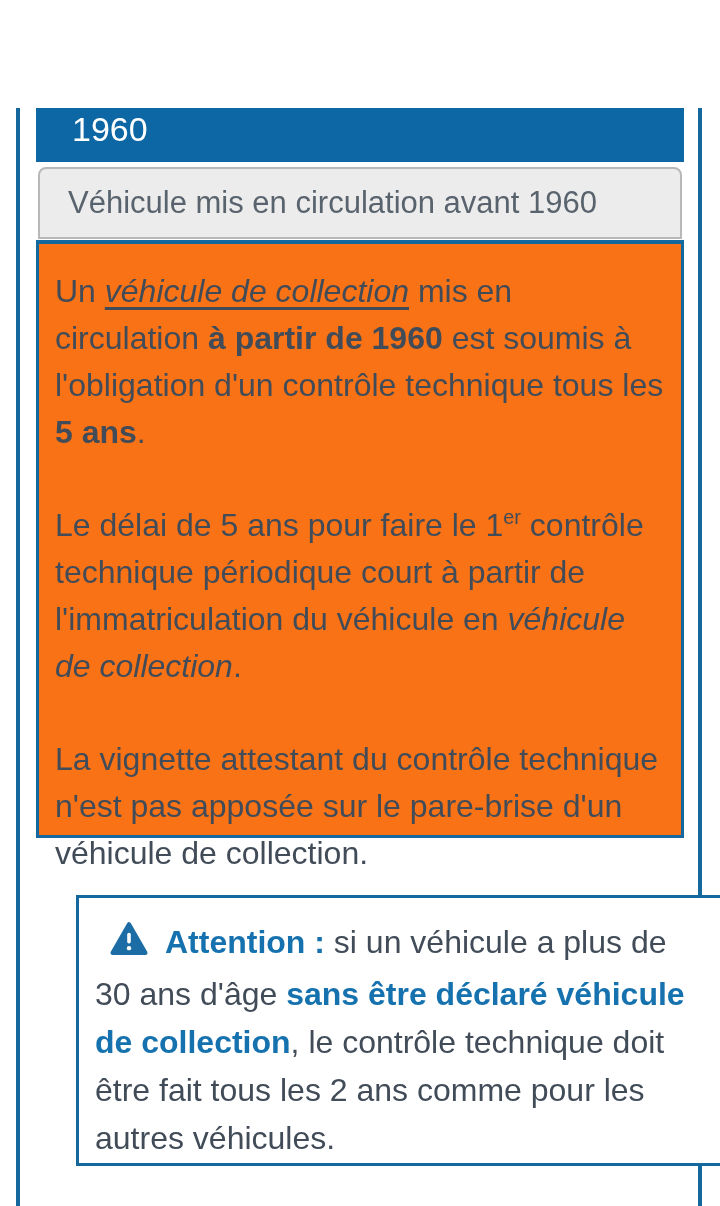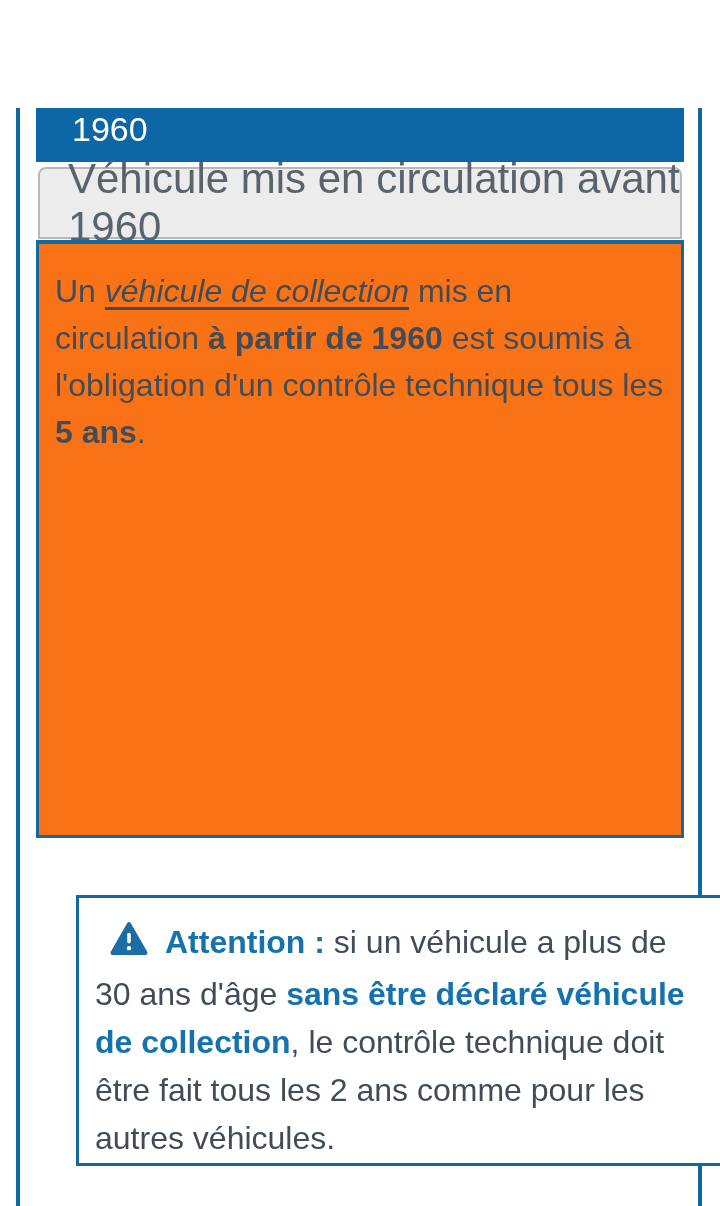--- a/index.html
+++ b/index.html
@@ -29,21 +29,21 @@
   .page { position:absolute; left:0; top:108px; width:720px; height:1098px; background:#ffffff; }
   .rail { position:absolute; top:0; bottom:0; width:4px; background:#15689d; }
   .rail-left { left:16px; }
   .rail-right { left:698px; }
 
   .tab-active { position:absolute; left:36px; top:0; width:648px; height:54px;
                 background:#0c67a4; color:#ffffff; font-size:34px;
                 padding:2px 0 0 36px; overflow:hidden; }
   .tab-inactive { position:absolute; left:38px; top:59px; width:644px; height:72px;
                   background:#ececec; border:2px solid #b8b8b8; border-radius:8px 8px 0 0;
-                  color:#59636d; font-size:42px; display:flex; align-items:center;
+                  color:#59636d; font-size:31px; display:flex; align-items:center;
                   padding-left:28px; }
 
   .panel { position:absolute; left:36px; top:132px; width:648px; height:598px;
            background:#f97316; border:3px solid #15689d; border-top-width:4px;
            padding:24px 16px 0 16px; }
   .panel p { font-size:32px; line-height:47px; color:#414c58; margin-bottom:46px; }
 
   .warning { position:absolute; left:36px; top:787px; width:648px; height:271px;
              background:#ffffff; border:3px solid #15689d; padding:20px 16px 0 16px;margin-left:40px; }
   .warning .wtext { font-size:32px; line-height:48px; color:#414c58; }
@@ -68,20 +68,22 @@
     <div class="rail rail-right"></div>
 
     <div class="tab-active">1960</div>
 
     <div class="tab-inactive">
       <span>Véhicule mis en circulation avant 1960</span>
     </div>
 
     <div class="panel">
       <p><span class="seg-normal">Un </span><span class="seg-term-link">véhicule de collection</span><span class="seg-normal"> mis en circulation </span><span class="seg-bold">à partir de 1960</span><span class="seg-normal"> est soumis à l'obligation d'un contrôle technique tous les </span><span class="seg-bold">5 ans</span><span class="seg-normal">.</span></p>
+      <p><span class="seg-normal">Le délai de 5 ans pour faire le 1</span><span class="seg-sup">er</span><span class="seg-normal"> contrôle technique périodique court à partir de l'immatriculation du véhicule en </span><span class="seg-italic">véhicule de collection</span><span class="seg-normal">.</span></p>
+      <p><span class="seg-normal">La vignette attestant du contrôle technique n'est pas apposée sur le pare-brise d'un véhicule de collection.</span></p>
     </div>
 
     <div class="warning">
       <div class="wtext">
         <span class="warn-icon">
           <svg width="40" height="36" viewBox="0 0 24 22">
             <path d="M12 2 L22 19.5 H2 Z" fill="#1c6ca5" stroke="#1c6ca5" stroke-width="2.6" stroke-linejoin="round"></path>
             <rect x="10.9" y="7.2" width="2.2" height="6.6" rx="1.1" fill="#ffffff"></rect>
             <circle cx="12" cy="16.6" r="1.35" fill="#ffffff"></circle>
           </svg>

